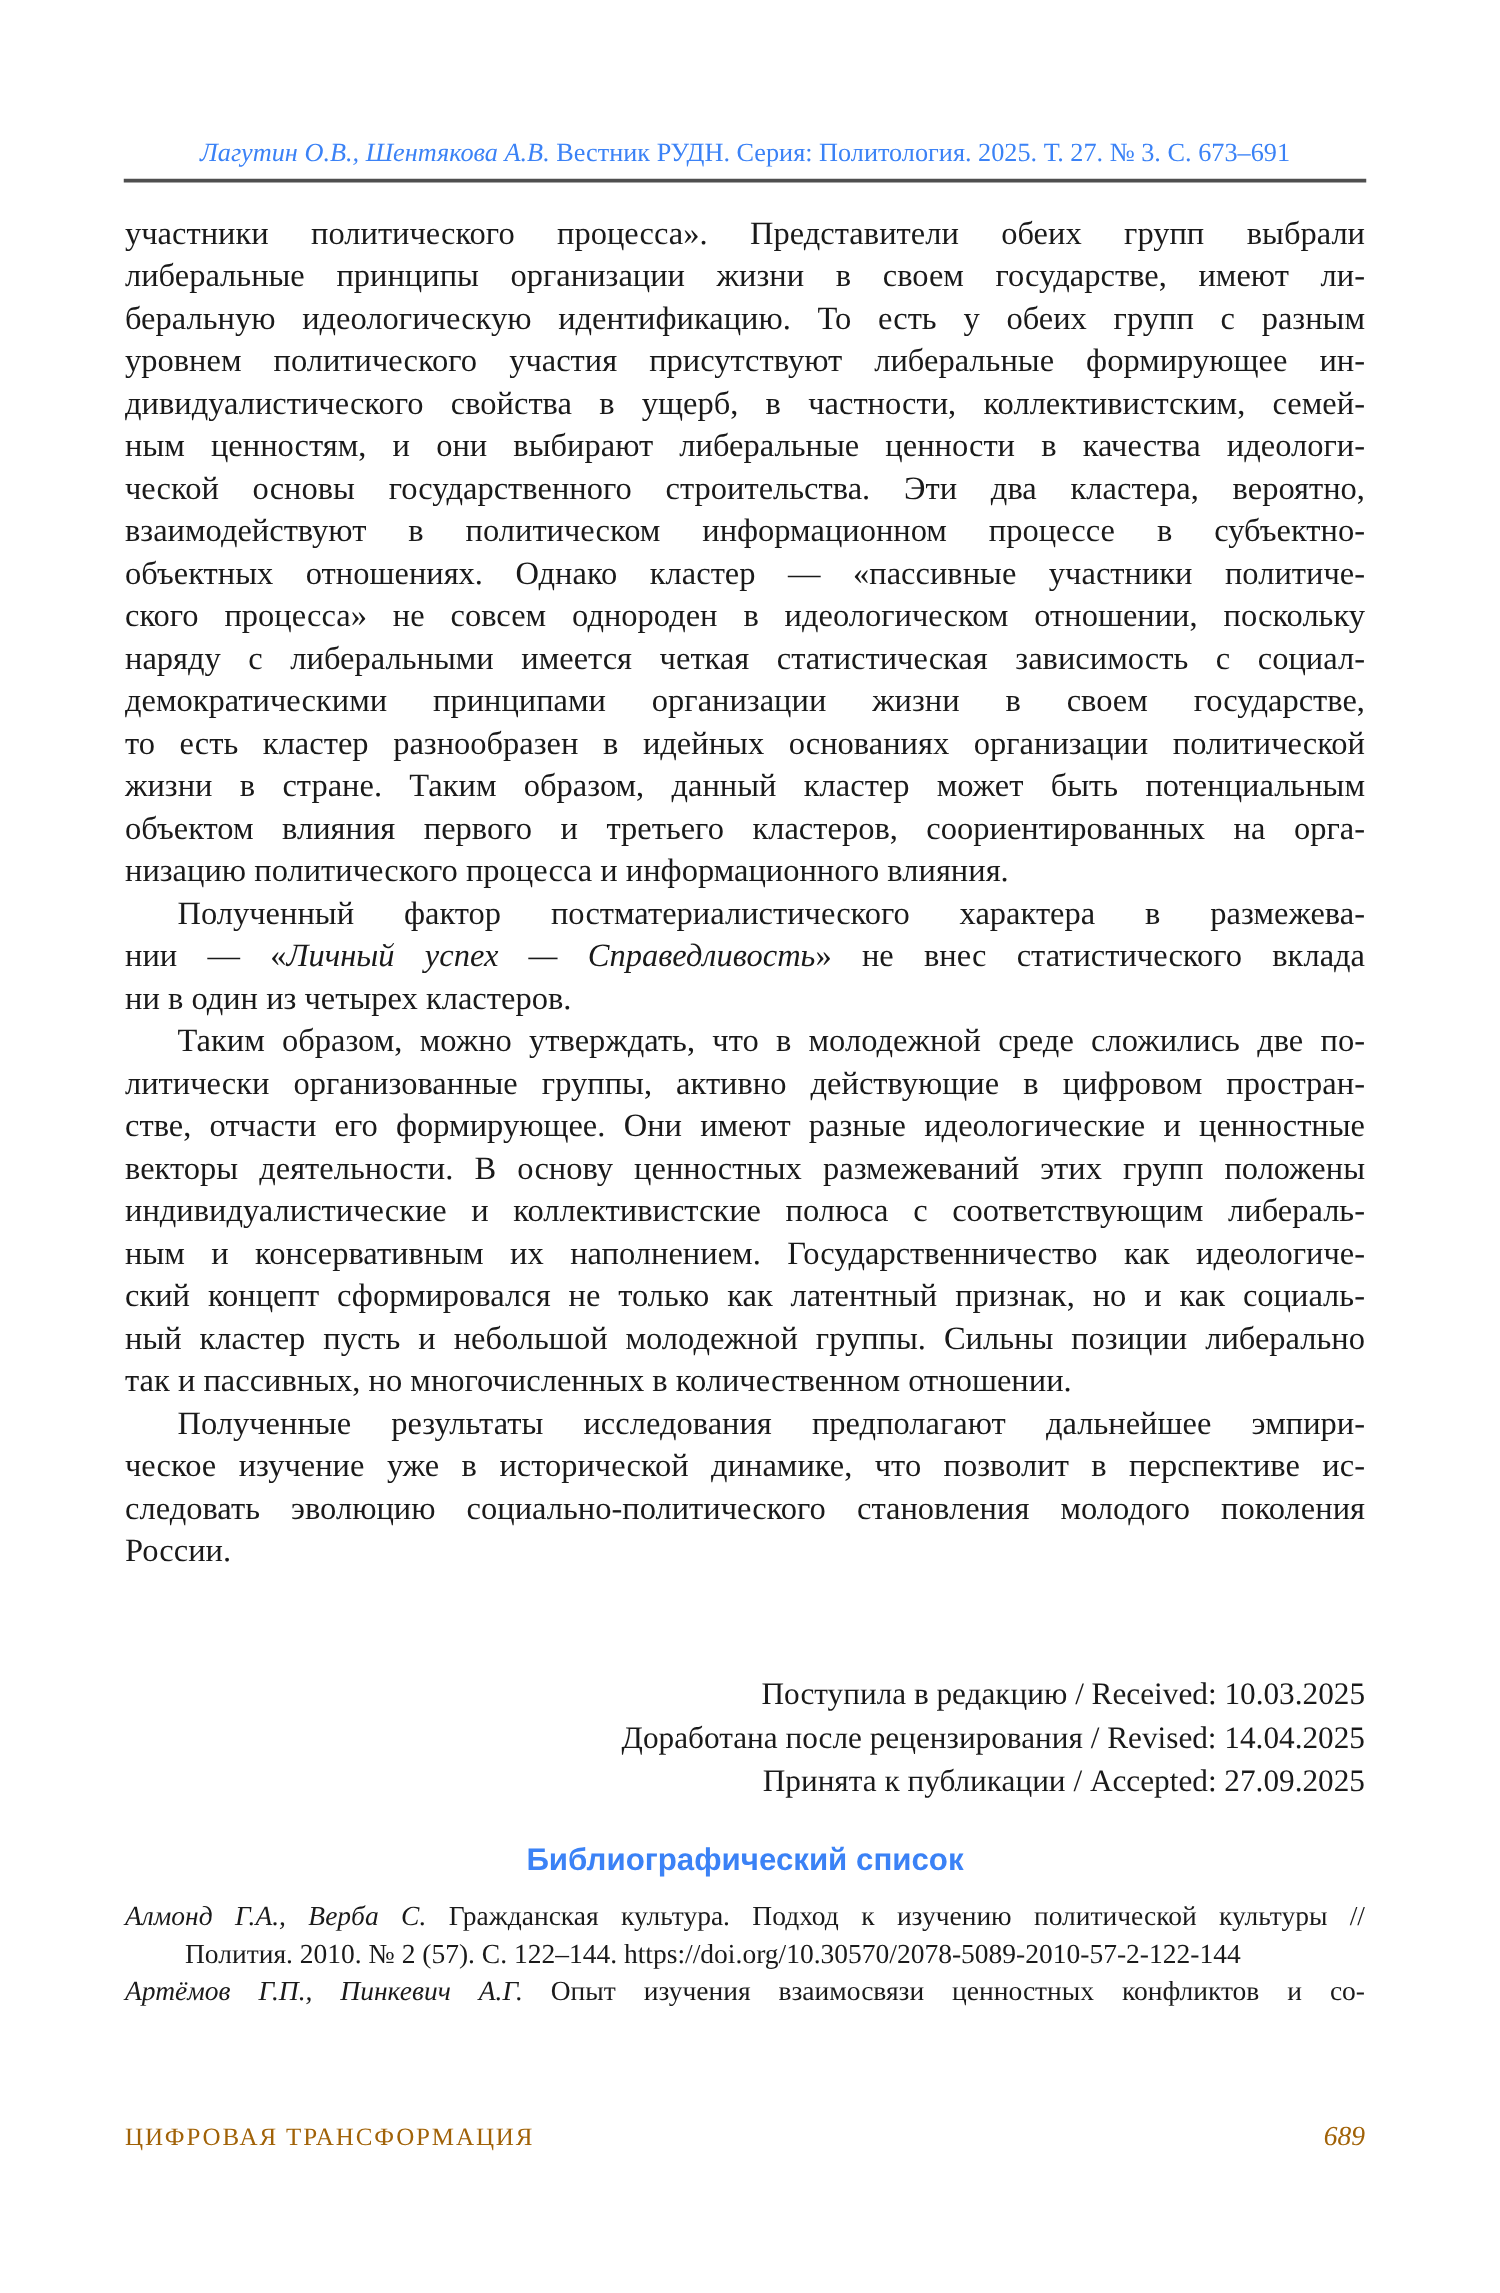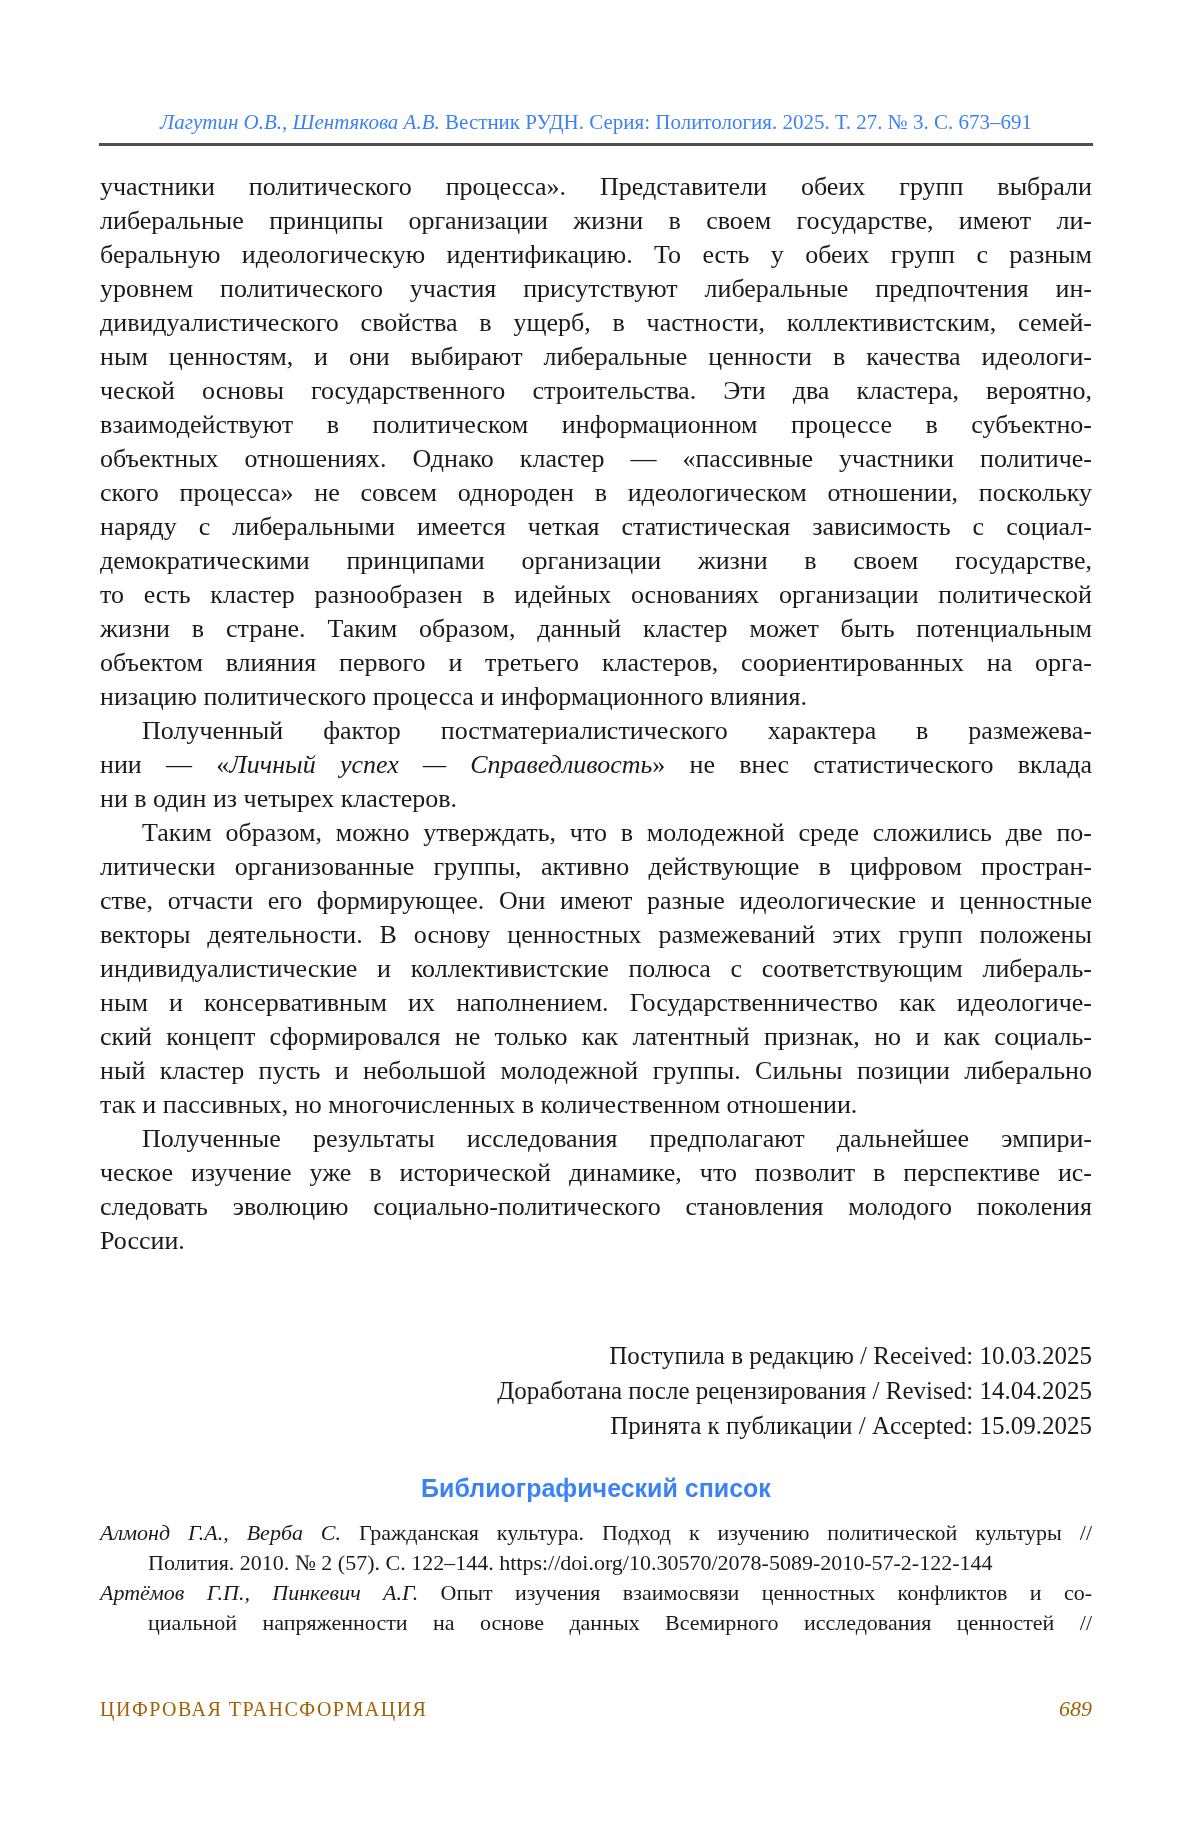--- a/index.html
+++ b/index.html
@@ -69,21 +69,21 @@
   <div class="header content">
     <span class="it">Лагутин О.В., Шентякова А.В.</span><span> Вестник РУДН. Серия: Политология. 2025. Т. 27. № 3. С. 673–691</span>
   </div>
 
   <div class="rule"></div>
 
   <div class="body content">
       <div class="line just"><span>участники политического процесса». Представители обеих групп выбрали</span></div>
       <div class="line just"><span>либеральные принципы организации жизни в своем государстве, имеют ли-</span></div>
       <div class="line just"><span>беральную идеологическую идентификацию. То есть у обеих групп с разным</span></div>
-      <div class="line just"><span>уровнем политического участия присутствуют либеральные предпочтения ин-</span></div>
+      <div class="line just"><span>уровнем политического участия присутствуют либеральные формирующее ин-</span></div>
       <div class="line just"><span>дивидуалистического свойства в ущерб, в частности, коллективистским, семей-</span></div>
       <div class="line just"><span>ным ценностям, и они выбирают либеральные ценности в качества идеологи-</span></div>
       <div class="line just"><span>ческой основы государственного строительства. Эти два кластера, вероятно,</span></div>
       <div class="line just"><span>взаимодействуют в политическом информационном процессе в субъектно-</span></div>
       <div class="line just"><span>объектных отношениях. Однако кластер — «пассивные участники политиче-</span></div>
       <div class="line just"><span>ского процесса» не совсем однороден в идеологическом отношении, поскольку</span></div>
       <div class="line just"><span>наряду с либеральными имеется четкая статистическая зависимость с социал-</span></div>
       <div class="line just"><span>демократическими принципами организации жизни в своем государстве,</span></div>
       <div class="line just"><span>то есть кластер разнообразен в идейных основаниях организации политической</span></div>
       <div class="line just"><span>жизни в стране. Таким образом, данный кластер может быть потенциальным</span></div>
@@ -103,33 +103,32 @@
       <div class="line last"><span>так и пассивных, но многочисленных в количественном отношении.</span></div>
       <div class="line just indent"><span>Полученные результаты исследования предполагают дальнейшее эмпири-</span></div>
       <div class="line just"><span>ческое изучение уже в исторической динамике, что позволит в перспективе ис-</span></div>
       <div class="line just"><span>следовать эволюцию социально-политического становления молодого поколения</span></div>
       <div class="line last"><span>России.</span></div>
     </div>
 
   <div class="dates content">
     <div class="date-line">Поступила в редакцию / Received: 10.03.2025</div>
     <div class="date-line">Доработана после рецензирования / Revised: 14.04.2025</div>
-    <div class="date-line">Принята к публикации / Accepted: 15.09.2025</div>
+    <div class="date-line">Принята к публикации / Accepted: 27.09.2025</div>
   </div>
 
   <div class="bib-heading content">Библиографический список</div>
 
   <div class="bib content">
       <div>
         <div class="bib-line just"><span class="it">Алмонд Г.А., Верба С.</span><span> Гражданская культура. Подход к изучению политической культуры //</span></div>
         <div class="bib-line last hang"><span>Полития. 2010. № 2 (57). С. 122–144. https://doi.org/10.30570/2078-5089-2010-57-2-122-144</span></div>
       </div>
       <div>
         <div class="bib-line just"><span class="it">Артёмов Г.П., Пинкевич А.Г.</span><span> Опыт изучения взаимосвязи ценностных конфликтов и со-</span></div>
-        <div class="bib-line just hang"><span>циальной напряженности на основе данных Всемирного исследования ценностей //</span></div>
       </div>
     </div>
 
   <div class="footer content">
     <span class="footer-section">ЦИФРОВАЯ ТРАНСФОРМАЦИЯ</span>
     <span class="footer-page">689</span>
   </div>
 
 </div>
 

